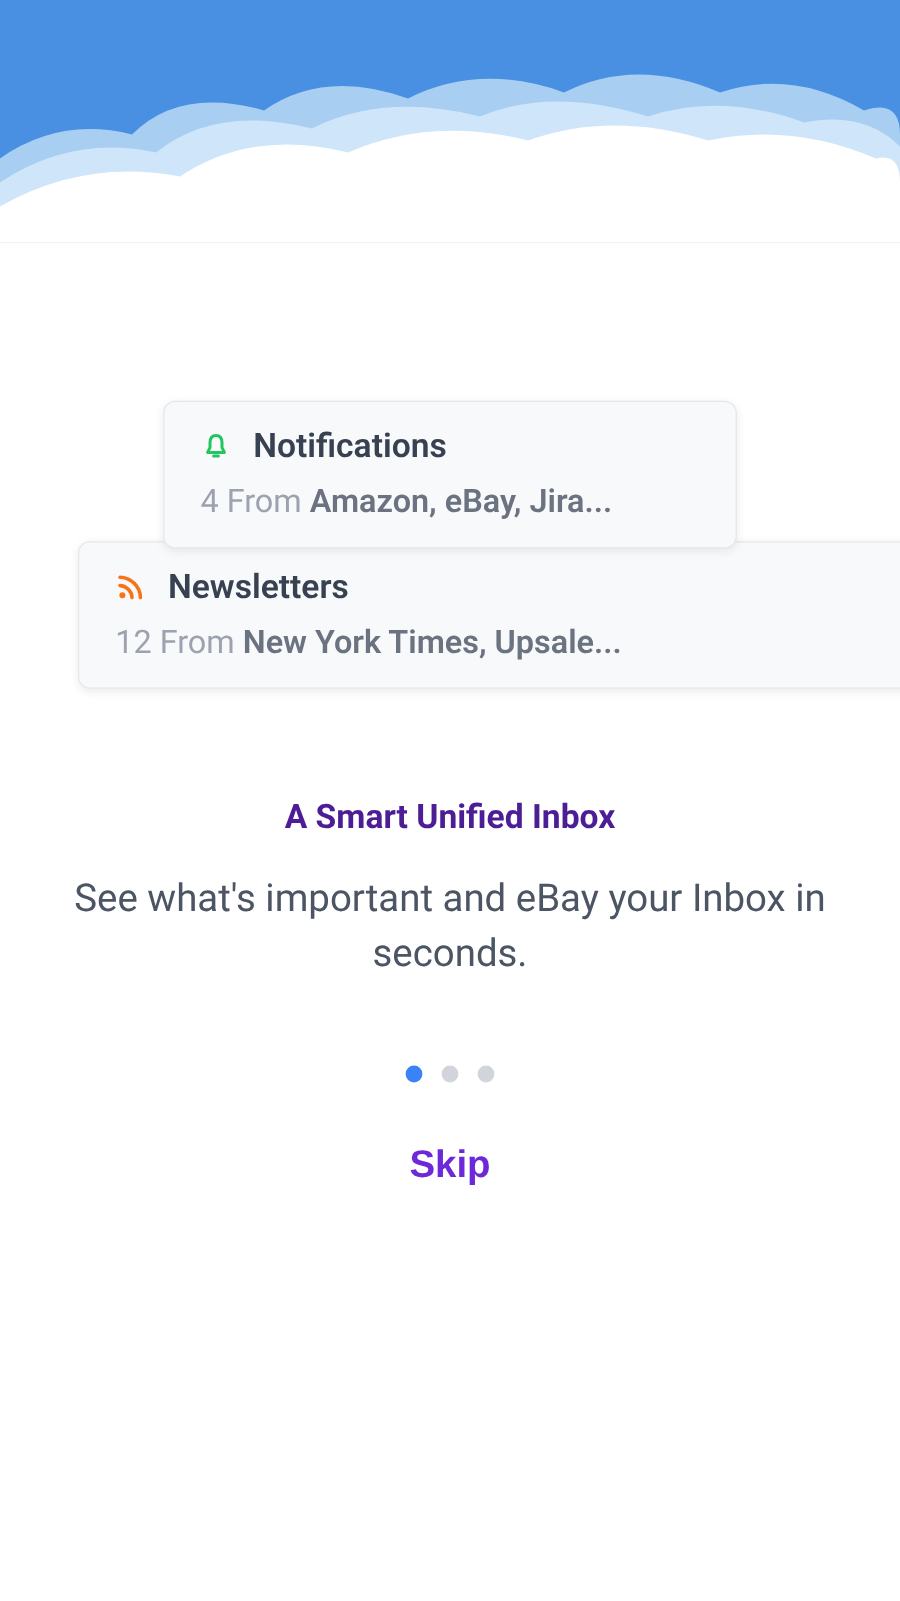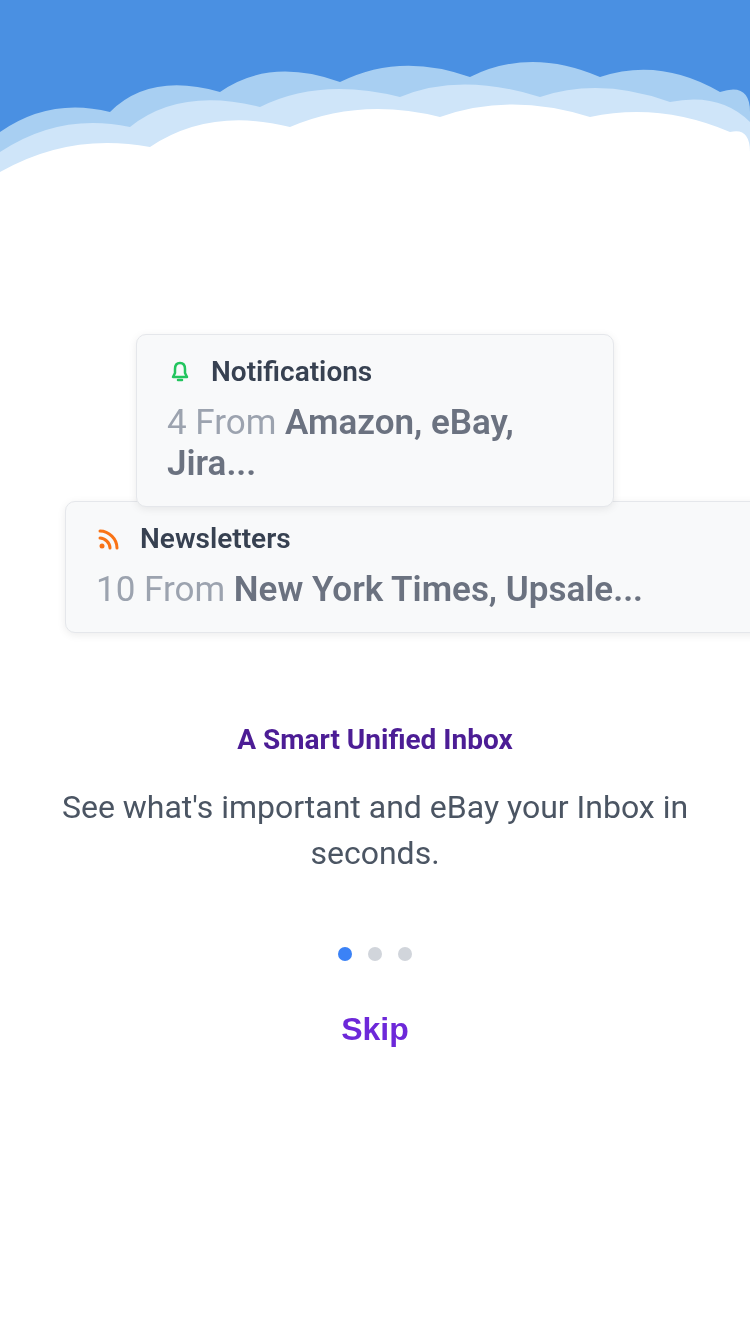--- a/index.html
+++ b/index.html
@@ -135,21 +135,21 @@
       justify-content: center;
     }
     
     .compact-title {
       font-size: 28px;
       font-weight: 600;
       color: #374151;
     }
     
     .compact-subtitle {
-      font-size: 35px;
+      font-size: 27px;
       color: #9ca3af;
     }
     
     .compact-subtitle .sources {
       color: #6b7280;
       font-weight: 600;
     }
     
     .headline {
       text-align: center;
@@ -233,21 +233,21 @@
         <span class="icon">
           <svg width="24" height="24" viewBox="0 0 24 24" fill="none">
             <circle cx="5" cy="19" r="2.5" fill="#f97316"></circle>
             <path d="M3 11 C8 11 13 16 13 21" stroke="#f97316" stroke-width="3" fill="none" stroke-linecap="round"></path>
             <path d="M3 4 C12 4 20 12 20 21" stroke="#f97316" stroke-width="3" fill="none" stroke-linecap="round"></path>
           </svg>
         </span>
         <span class="compact-title">Newsletters</span>
       </div>
       <div class="compact-subtitle">
-        <span>10 From </span><span class="sources">New York Times, Upsale...</span>
+        <span>12 From </span><span class="sources">New York Times, Upsale...</span>
       </div>
     </div>
 
   </div>
 
   <h1 class="headline">A Smart Unified Inbox</h1>
   <p class="subheadline">See what's important and eBay your Inbox in seconds.</p>
 
   <div class="pagination">
     <span class="dot active"></span>

